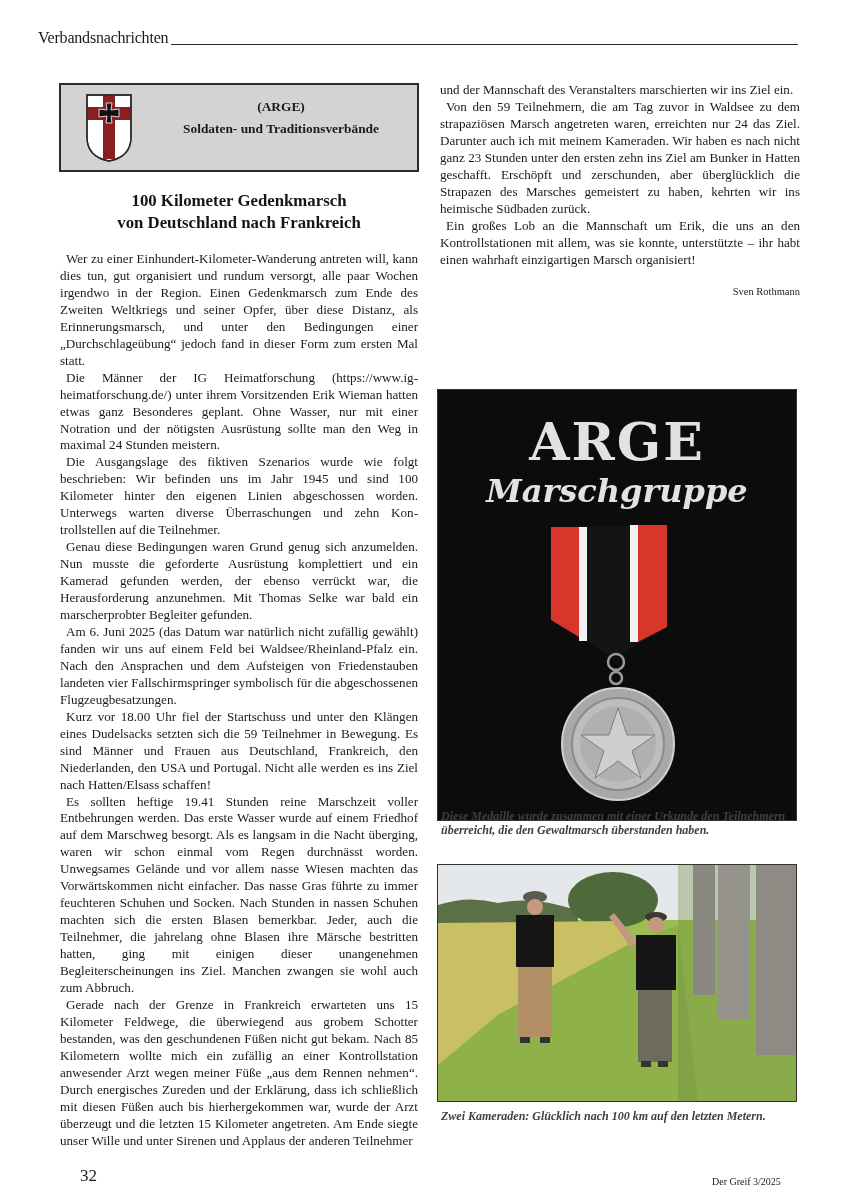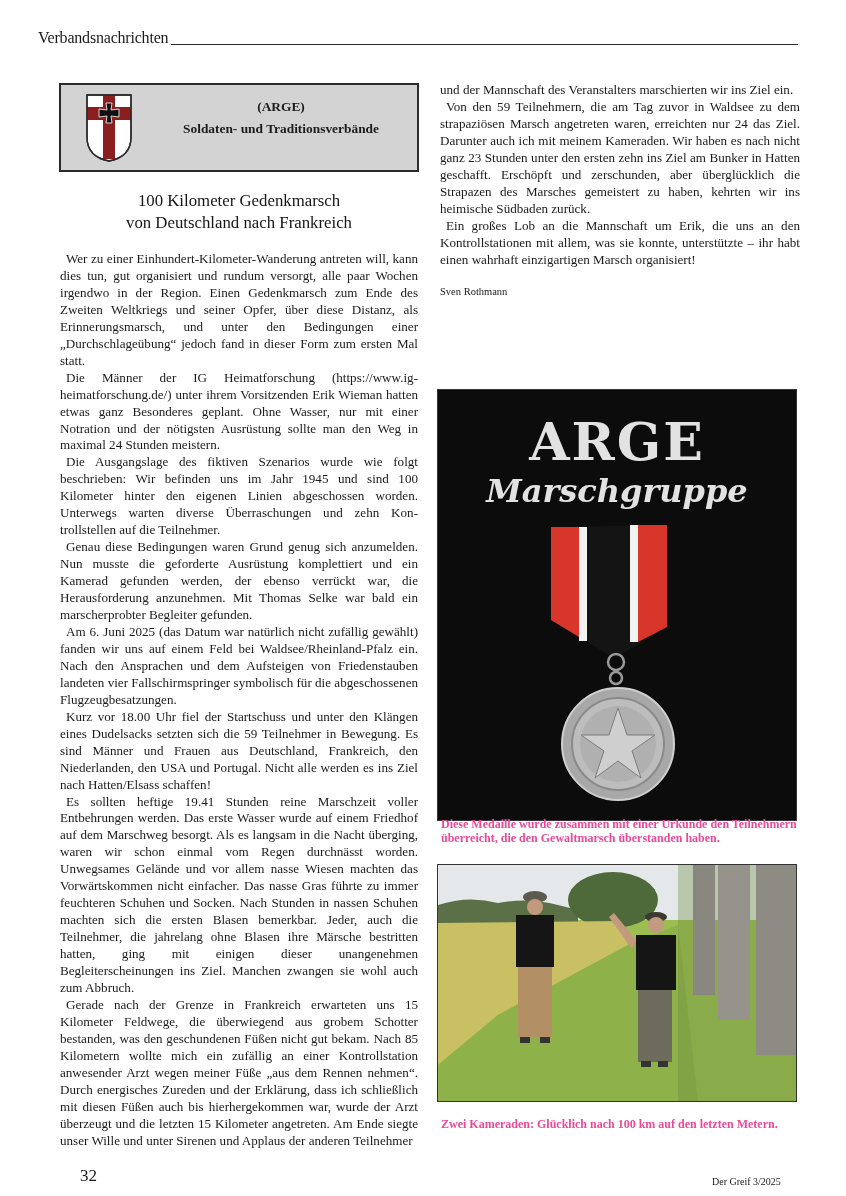--- a/index.html
+++ b/index.html
@@ -7,30 +7,30 @@
 
   .header { position: absolute; left: 38px; top: 26px; width: 760px; height: 22px; display: flex; align-items: flex-end; }
   .header-title { font-size: 16px; letter-spacing: -0.2px; white-space: nowrap; line-height: 1; padding-bottom: 2px; }
   .header-rule { flex: 1; border-bottom: 1.3px solid #2a2a2a; margin-left: 3px; margin-bottom: 3px; }
 
   .arge-box { position: absolute; left: 59px; top: 83px; width: 360px; height: 89px; background: #d3d3d3; border: 2px solid #2b2b2b; box-sizing: border-box; }
   .arge-emblem { position: absolute; left: 24px; top: 8px; width: 48px; height: 70px; }
   .arge-text { position: absolute; left: 90px; right: 6px; top: 11px; text-align: center; font-weight: bold; font-size: 13.4px; line-height: 22px; color: #1b1b1b; }
 
   .col-left { position: absolute; left: 60px; top: 190px; width: 358px; }
-  .article-title { text-align: center; font-weight: normal; font-size: 16.8px; line-height: 22px; margin: 0 0 17px 0; color: #151515; }
+  .article-title { text-align: center; font-weight: bold; font-size: 16.8px; line-height: 22px; margin: 0 0 17px 0; color: #151515; }
   .para { font-size: 13.1px; line-height: 16.95px; text-align: justify; margin: 0; text-indent: 6px; hyphens: manual; }
 
   .col-right { position: absolute; left: 440px; top: 82px; width: 360px; }
-  .author { text-align: left; font-size: 10.5px; margin-top: 18px; }
+  .author { text-align: right; font-size: 10.5px; margin-top: 18px; }
 
   .photo { position: absolute; left: 437px; width: 360px; border: 1px solid #333; box-sizing: border-box; overflow: hidden; }
   .photo-medal { top: 369px; height: 432px; background: #7dd3fc; margin-top: 20px; }
   .photo-walk { top: 864px; height: 238px; }
-  .caption { position: absolute; left: 441px; width: 360px; font-weight: bold; font-size: 12px; line-height: 13.5px; color: #ec4899; margin-top: 8px; }
+  .caption { position: absolute; left: 441px; width: 360px; font-style: italic; font-weight: bold; font-size: 12px; line-height: 13.5px; color: #404040; }
   .caption-medal { top: 810px; }
   .caption-walk { top: 1110px; }
 
   .footer-page { position: absolute; left: 80px; top: 1166px; font-size: 17px; }
   .footer-issue { position: absolute; left: 712px; top: 1176px; font-size: 10px; }
 </style>
 </head>
 <body>
 
 <div class="header">

